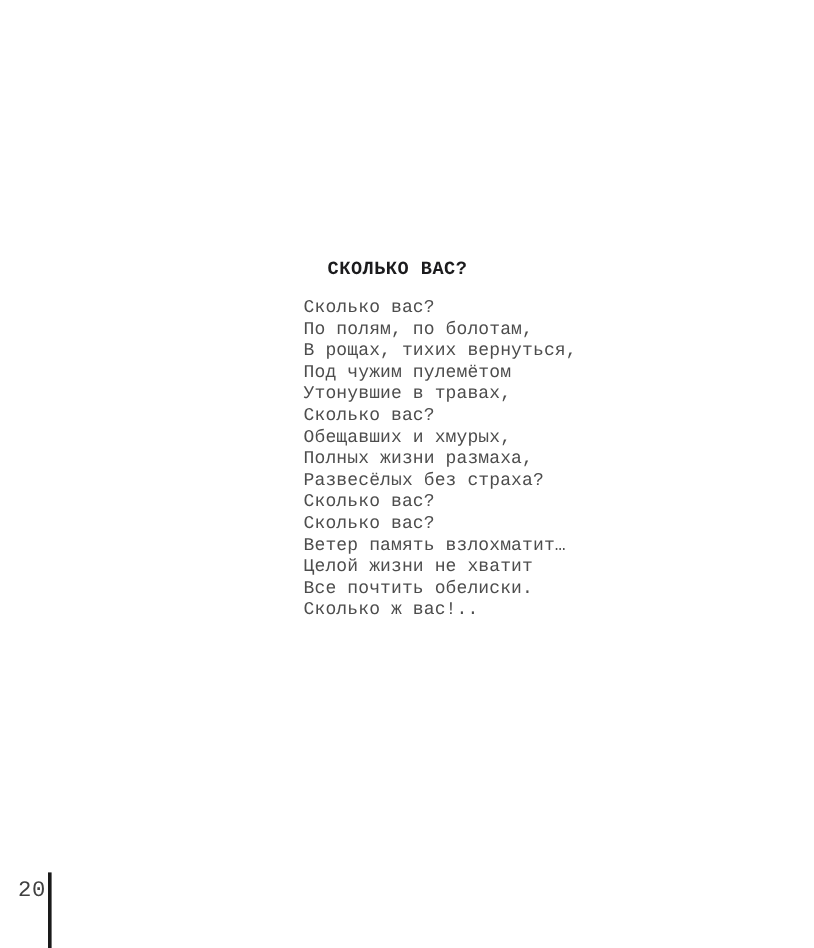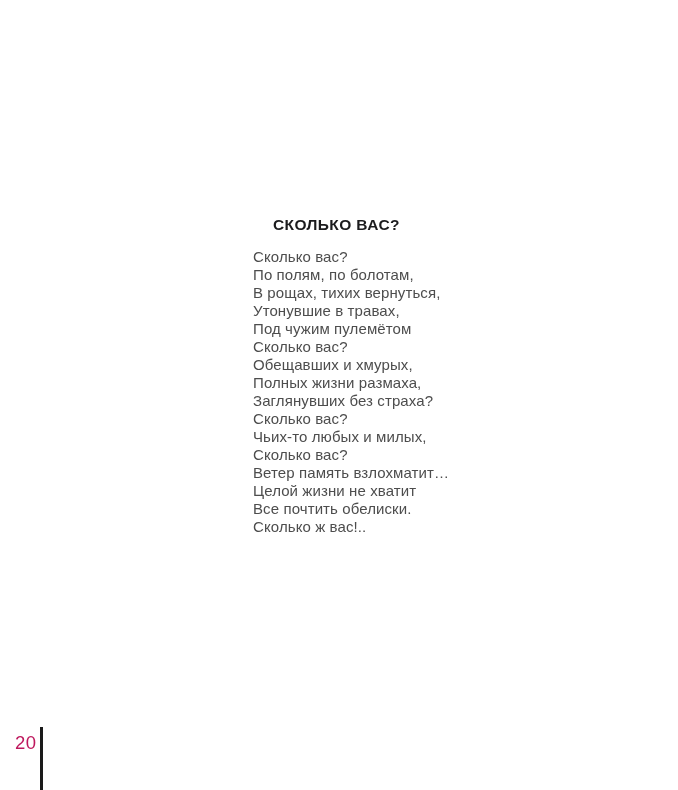--- a/index.html
+++ b/index.html
@@ -6,21 +6,21 @@
     margin: 0;
     padding: 0;
     background: #ffffff;
   }
   .page {
     position: relative;
     width: 678px;
     height: 790px;
     background: #ffffff;
     overflow: hidden;
-    font-family: Liberation Sans, sans-serif;
+    font-family: Liberation Mono, monospace;
   }
   .poem-container {
     position: absolute;
     left: 253px;
     top: 215px;
   }
   .poem-title {
     margin: 0 0 14px 20px;
     font-size: 15.5px;
     line-height: 19px;
@@ -37,21 +37,21 @@
   .poem-line {
     white-space: pre;
   }
   .page-number {
     position: absolute;
     left: 15px;
     top: 733px;
     font-size: 18.5px;
     line-height: 20px;
     letter-spacing: 0.5px;
-    color: #be185d;
+    color: #404040;
   }
   .page-rule {
     position: absolute;
     left: 40px;
     top: 727px;
     width: 3px;
     height: 63px;
     background: #1a1a1a;
   }
 </style>
@@ -59,28 +59,27 @@
 <body>
 
 <div class="page">
 
   <div class="poem-container">
     <h1 class="poem-title">СКОЛЬКО ВАС?</h1>
     <div class="poem-lines">
         <div class="poem-line">Сколько вас?</div>
         <div class="poem-line">По полям, по болотам,</div>
         <div class="poem-line">В рощах, тихих вернуться,</div>
+        <div class="poem-line">Под чужим пулемётом</div>
         <div class="poem-line">Утонувшие в травах,</div>
-        <div class="poem-line">Под чужим пулемётом</div>
         <div class="poem-line">Сколько вас?</div>
         <div class="poem-line">Обещавших и хмурых,</div>
         <div class="poem-line">Полных жизни размаха,</div>
-        <div class="poem-line">Заглянувших без страха?</div>
+        <div class="poem-line">Развесёлых без страха?</div>
         <div class="poem-line">Сколько вас?</div>
-        <div class="poem-line">Чьих-то любых и милых,</div>
         <div class="poem-line">Сколько вас?</div>
         <div class="poem-line">Ветер память взлохматит…</div>
         <div class="poem-line">Целой жизни не хватит</div>
         <div class="poem-line">Все почтить обелиски.</div>
         <div class="poem-line">Сколько ж вас!..</div>
       </div>
   </div>
 
   <div class="page-number">20</div>
 

